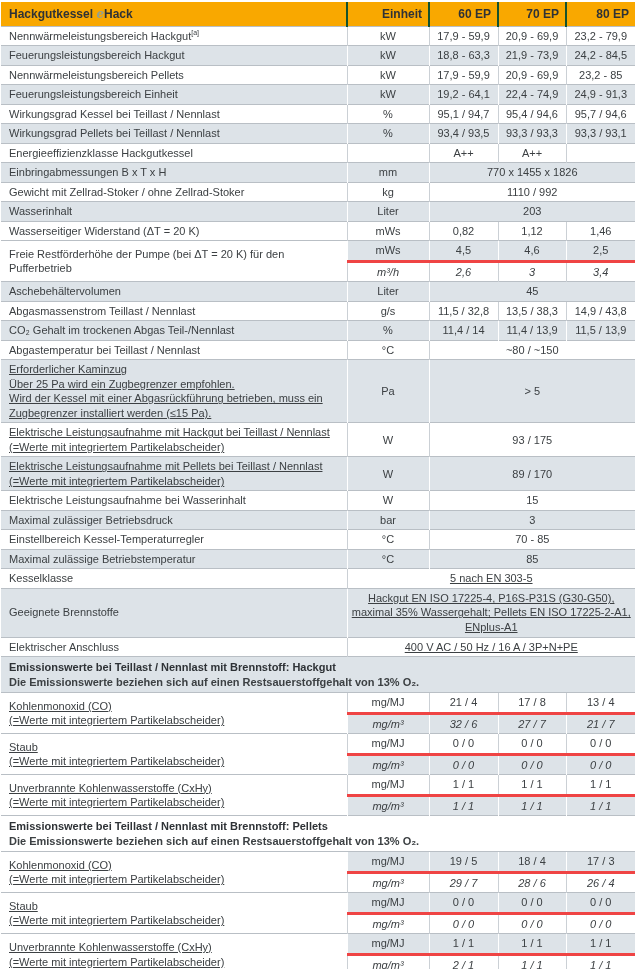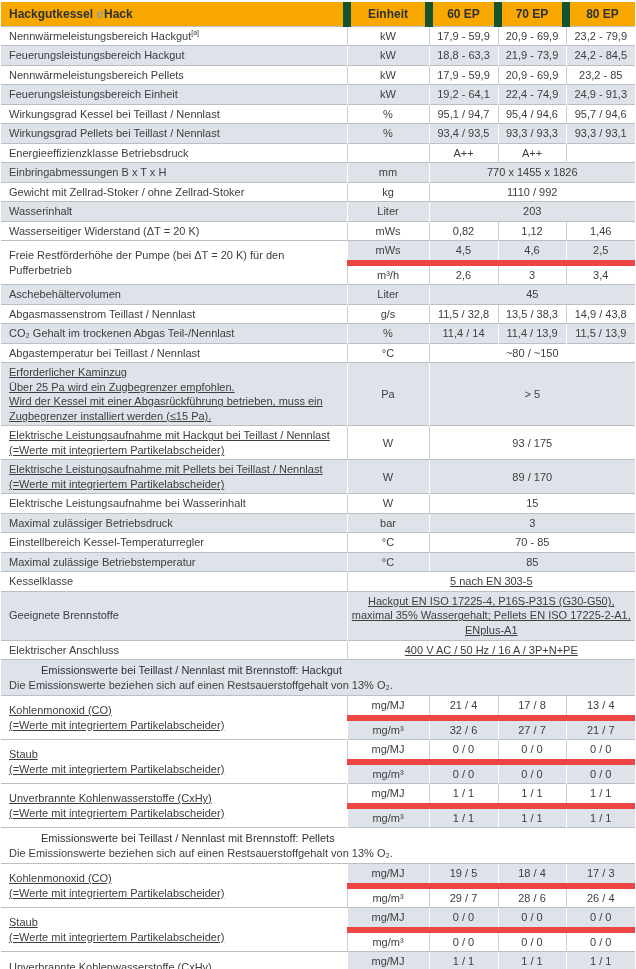--- a/index.html
+++ b/index.html
@@ -24,42 +24,42 @@
   colgroup col:nth-child(2){width:82px;}
   colgroup col:nth-child(3){width:69px;}
   colgroup col:nth-child(4){width:68px;}
   colgroup col:nth-child(5){width:69px;}
 
   thead th{
     background:var(--orange);
     color:var(--ink-strong);
     font-size:12px;font-weight:bold;
     padding:4px 6px;height:24px;
-    text-align:center;border-left:8px solid #14532d;
+    text-align:right;border-left:2px solid #14532d;
   }
   thead th:first-child{text-align:left;border-left:none;padding-left:8px;}
   thead th .e-accent{
     font-family:"DejaVu Serif","Liberation Serif",serif;
     font-style:italic;font-weight:bold;color:#93A093;
   }
 
   tbody td{
     padding:2px 6px;line-height:1.32;vertical-align:middle;
     border-top:1px solid var(--line-h);
   }
-  tbody tr.sub td{border-top:6px solid #ef4444;}
+  tbody tr.sub td{border-top:3px solid #ef4444;font-style:italic;}
   tbody td.lbl{text-align:left;padding-left:8px;}
   tbody td.u,tbody td.v{text-align:center;border-left:1px solid var(--line-v);padding:2px 4px;}
   tbody td.sh{background:var(--stripe);}
   tbody td.sh.u,tbody td.sh.v{border-left-color:#fff;}
   tbody td .ln{display:block;text-decoration:underline;}
   tbody td sup{font-size:7px;vertical-align:super;line-height:0;}
   tbody tr.section td{padding:3px 8px;}
-  .sec-title{font-weight:normal;color:var(--ink-strong);margin-left:32px;}
-  .sec-sub{font-weight:normal;}
+  .sec-title{font-weight:bold;color:var(--ink-strong);}
+  .sec-sub{font-weight:bold;}
   tbody tr:last-child td{border-bottom:1px solid var(--line-h);}
 
   .footnote{
     padding:5px 2px 0 6px;font-size:10px;font-weight:bold;color:var(--ink-strong);
   }
   .footnote sup{font-size:7px;font-weight:normal;}
   .bottom-bar{height:6px;background:#AEB4B9;width:100%;}
 </style>
 </head>
 <body>
@@ -119,21 +119,21 @@
           <td class="v">95,7 / 94,6</td>
         </tr>
         <tr class="band">
           <td class="lbl sh"><span>Wirkungsgrad Pellets bei Teillast / Nennlast</span></td>
           <td class="u sh">%</td>
           <td class="v sh">93,4 / 93,5</td>
           <td class="v sh">93,3 / 93,3</td>
           <td class="v sh">93,3 / 93,1</td>
         </tr>
         <tr class="band">
-          <td class="lbl"><span>Energieeffizienzklasse Betriebsdruck</span></td>
+          <td class="lbl"><span>Energieeffizienzklasse Hackgutkessel</span></td>
           <td class="u"></td>
           <td class="v">A++</td>
           <td class="v">A++</td>
           <td class="v"></td>
         </tr>
         <tr class="band">
           <td class="lbl sh"><span>Einbringabmessungen B x T x H</span></td>
           <td class="u sh">mm</td>
           <td class="v sh" colspan="3">770 x 1455 x 1826</td>
         </tr>

